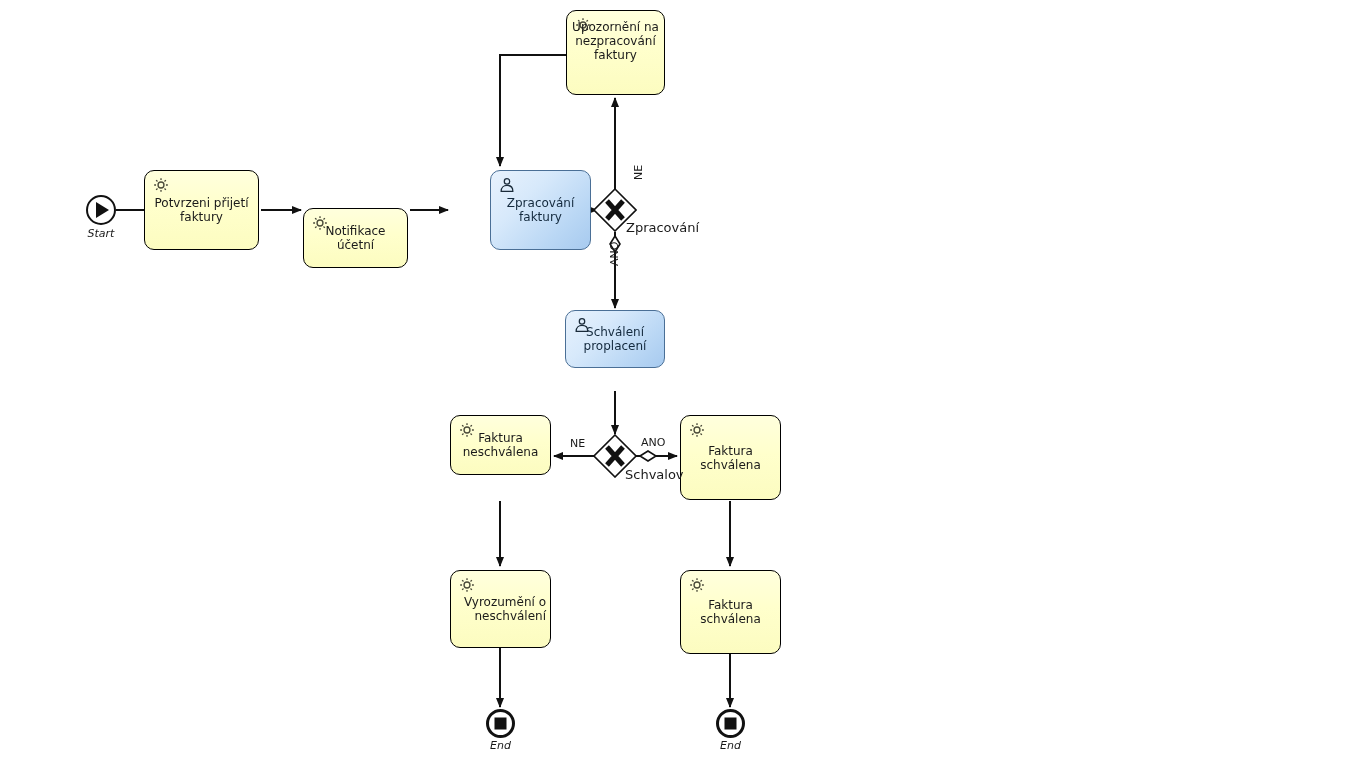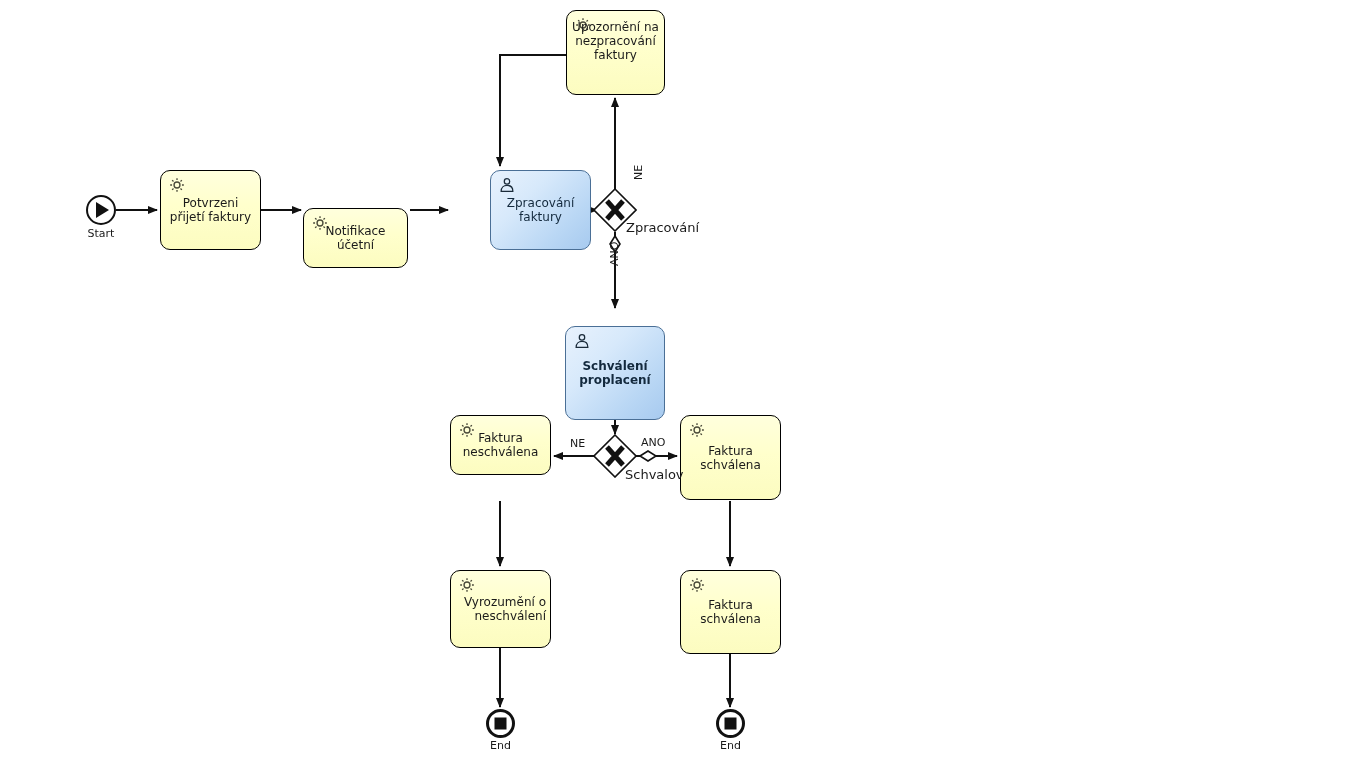--- a/index.html
+++ b/index.html
@@ -30,21 +30,21 @@
     background-color:#ffffcc;
   }
   .task.user{
     background:linear-gradient(135deg,#e8f2fd 0%,#d7e9fb 35%,#b8d6f4 75%,#a7caef 100%);
     border-color:#4a6f96;
     color:#13293d;
   }
   .task .tico{position:absolute;left:7px;top:5px;width:18px;height:18px;}
 
   
-  .event{position:absolute;}
+  .event{position:absolute;font-style:italic;}
   .evlabel{
     position:absolute;
     width:120px;text-align:center;left:50%;transform:translateX(-50%);
     font-size:11px;color:#1a1a1a;
   }
 
   
   .gw{position:absolute;}
   .gwtext{
     position:absolute;
@@ -105,21 +105,21 @@
   </svg>
 
   <div class="event" style="left:85px;top:194px;">
     <svg width="32" height="32" viewBox="0 0 32 32">
       <circle cx="16" cy="16" r="14" fill="#ffffff" stroke="#111111" stroke-width="2"></circle>
       <path d="M11,8 L24,16 L11,24 z" fill="#111111"></path>
     </svg>
     <div class="evlabel" style="top:33px;">Start</div>
   </div>
 
-  <div class="node task service" style="left:160px;top:170px;width:101px;height:80px;">
+  <div class="node task service" style="left:144px;top:170px;width:115px;height:80px;">
     <svg class="tico" viewBox="0 0 20 20">
       <g fill="none" stroke="#4a4a3a" stroke-width="1.5">
         <circle cx="10" cy="10" r="3.3"></circle>
         <path d="M10,2.4 L10,4.5 M10,15.5 L10,17.6 M2.4,10 L4.5,10 M15.5,10 L17.6,10
                  M4.6,4.6 L6.1,6.1 M13.9,13.9 L15.4,15.4 M15.4,4.6 L13.9,6.1 M6.1,13.9 L4.6,15.4"></path>
       </g>
     </svg>
     <span class="lbl">Potvrzeni přijetí faktury</span>
   </div>
 
@@ -148,21 +148,21 @@
     <svg class="tico" viewBox="0 0 20 20">
       <g fill="none" stroke="#4a4a3a" stroke-width="1.5">
         <circle cx="10" cy="10" r="3.3"></circle>
         <path d="M10,2.4 L10,4.5 M10,15.5 L10,17.6 M2.4,10 L4.5,10 M15.5,10 L17.6,10
                  M4.6,4.6 L6.1,6.1 M13.9,13.9 L15.4,15.4 M15.4,4.6 L13.9,6.1 M6.1,13.9 L4.6,15.4"></path>
       </g>
     </svg>
     <span class="lbl" style="position:relative;top:-12px;">Upozornění na nezpracování faktury</span>
   </div>
 
-  <div class="node task user" style="left:565px;top:326px;width:100px;height:94px;font-weight:bold;">
+  <div class="node task user" style="left:565px;top:310px;width:100px;height:58px;">
     <svg class="tico" viewBox="0 0 20 20">
       <g fill="none" stroke="#1a2b3a" stroke-width="1.4">
         <circle cx="10" cy="6" r="3"></circle>
         <path d="M3.5,17 C3.5,12.5 6.4,10.5 10,10.5 C13.6,10.5 16.5,12.5 16.5,17 z"></path>
       </g>
     </svg>
     <span class="lbl">Schválení proplacení</span>
   </div>
 
   <div class="node task service" style="left:450px;top:415px;width:101px;height:60px;">

